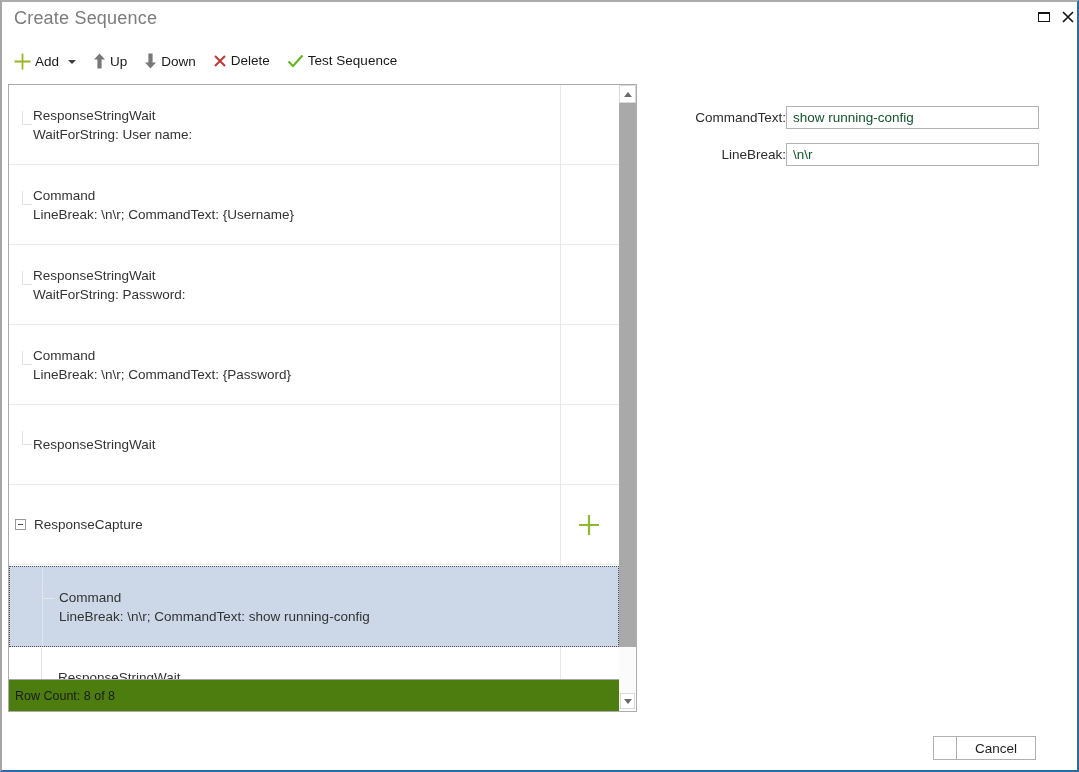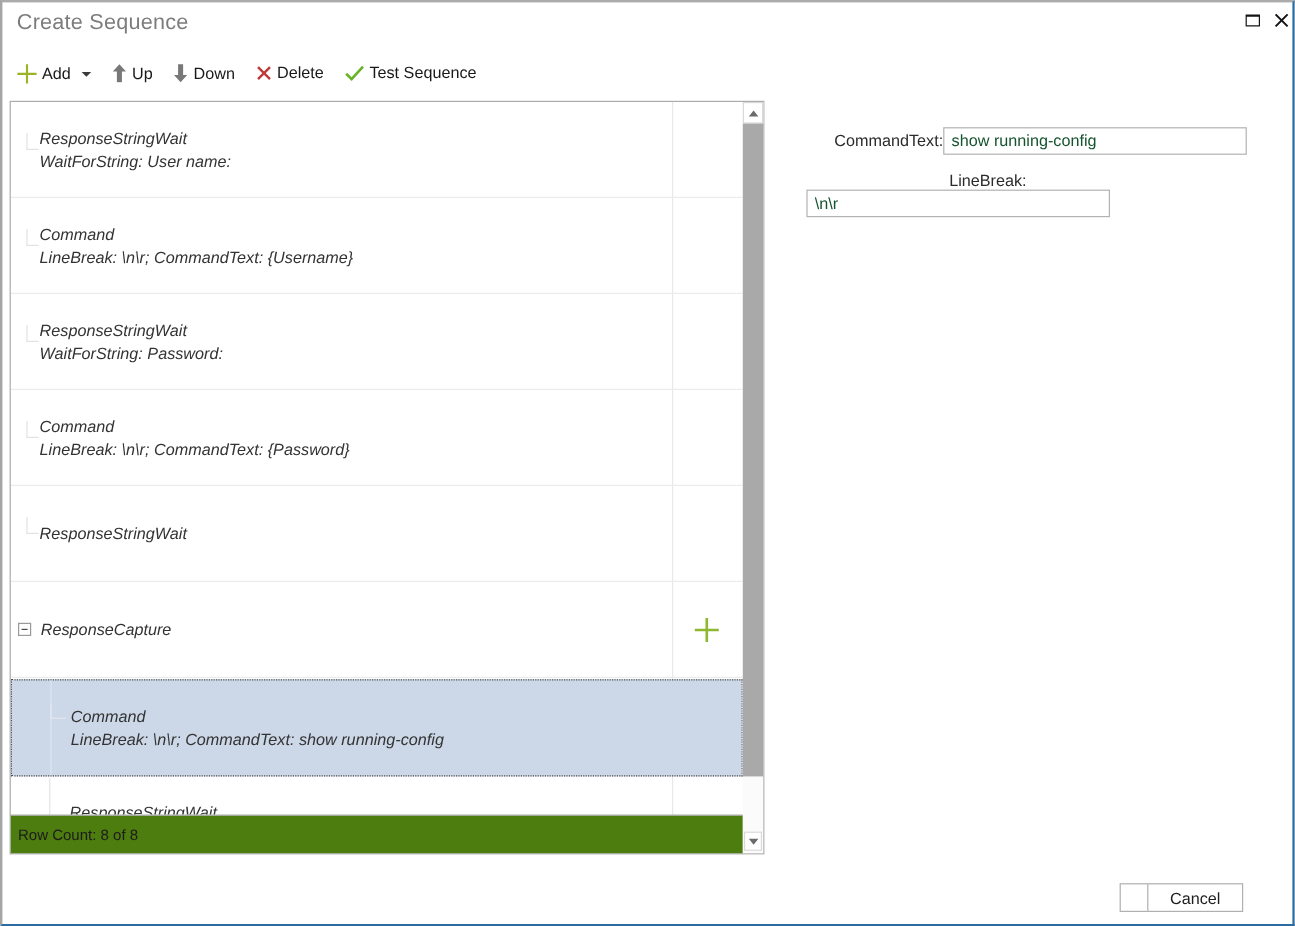--- a/index.html
+++ b/index.html
@@ -15,21 +15,21 @@
   .maxbox{width:12px;height:10px;border:1.5px solid #141414;border-top-width:2.5px;}
   
   .toolbar{position:absolute;left:12px;top:51px;height:26px;display:flex;align-items:flex-start;gap:17px;}
   .tbitem{display:flex;align-items:center;gap:4px;font-size:13.5px;color:#191919;cursor:default;}
   .caret{width:0;height:0;border-left:4px solid transparent;border-right:4px solid transparent;border-top:4px solid #3a3a3a;margin-left:5px;}
   
   .listpanel{position:absolute;left:6px;top:82px;width:629px;height:628px;border:1px solid #ababab;background:#fff;}
   .rows{position:absolute;left:0;top:0;width:610px;height:594px;overflow:hidden;}
   .coldiv{position:absolute;left:551px;top:0;width:1px;height:594px;background:#e8e8e8;}
   .row{position:absolute;left:0;width:610px;border-bottom:1px solid #ebebeb;}
-  .cell{position:absolute;left:0;top:0;bottom:0;width:551px;display:flex;flex-direction:column;justify-content:center;font-style:italic;}
+  .cell{position:absolute;left:0;top:0;bottom:0;width:551px;display:flex;flex-direction:column;justify-content:center;}
   .l1,.l2{line-height:19px;font-size:13.5px;color:#333;white-space:nowrap;}
   .lv0 .cell{padding-left:24px;}
   .lv1 .cell{padding-left:49px;}
   .conn{position:absolute;left:13px;bottom:50%;width:10px;height:14px;border-left:1px solid #e1e1e1;border-bottom:1px solid #e1e1e1;}
   .treev{position:absolute;left:32px;top:0;bottom:0;width:1px;background:#e3e3e3;}
   .conn2{position:absolute;left:32px;bottom:calc(50% + 8px);width:13px;height:12px;border-left:1px solid #e3e6ec;border-bottom:1px solid #e3e6ec;}
   .row.sel{background:#ccd8e8;border:1px dotted #4d4d4d;}
   .row.sel .treev{background:#dde5ef;}
   .expander{position:absolute;left:6px;top:50%;margin-top:-6px;width:11px;height:11px;border:1px solid #9a9a9a;background:#fff;}
   .expander::after{content:"";position:absolute;left:2px;top:4px;width:5px;height:1px;background:#4a4a4a;}
@@ -182,21 +182,21 @@
       <div class="sb-down">
         <span class="tri-down"></span>
       </div>
     </div>
   </div>
 
   <div class="field" style="left:670px;top:104px;">
     <span class="flabel">CommandText:</span>
     <input type="text" value="show running-config" style="">
   </div>
-  <div class="field" style="left:670px;top:141px;flex-direction:column;">
+  <div class="field" style="left:670px;top:141px;">
     <span class="flabel">LineBreak:</span>
     <input type="text" value="\n\r" style="">
   </div>
 
   <div class="btn" style="left:887px;width:83px;margin-left:44px;">
     <span>Apply</span>
   </div>
   <div class="btn" style="left:954px;width:80px;">
     <span>Cancel</span>
   </div>

